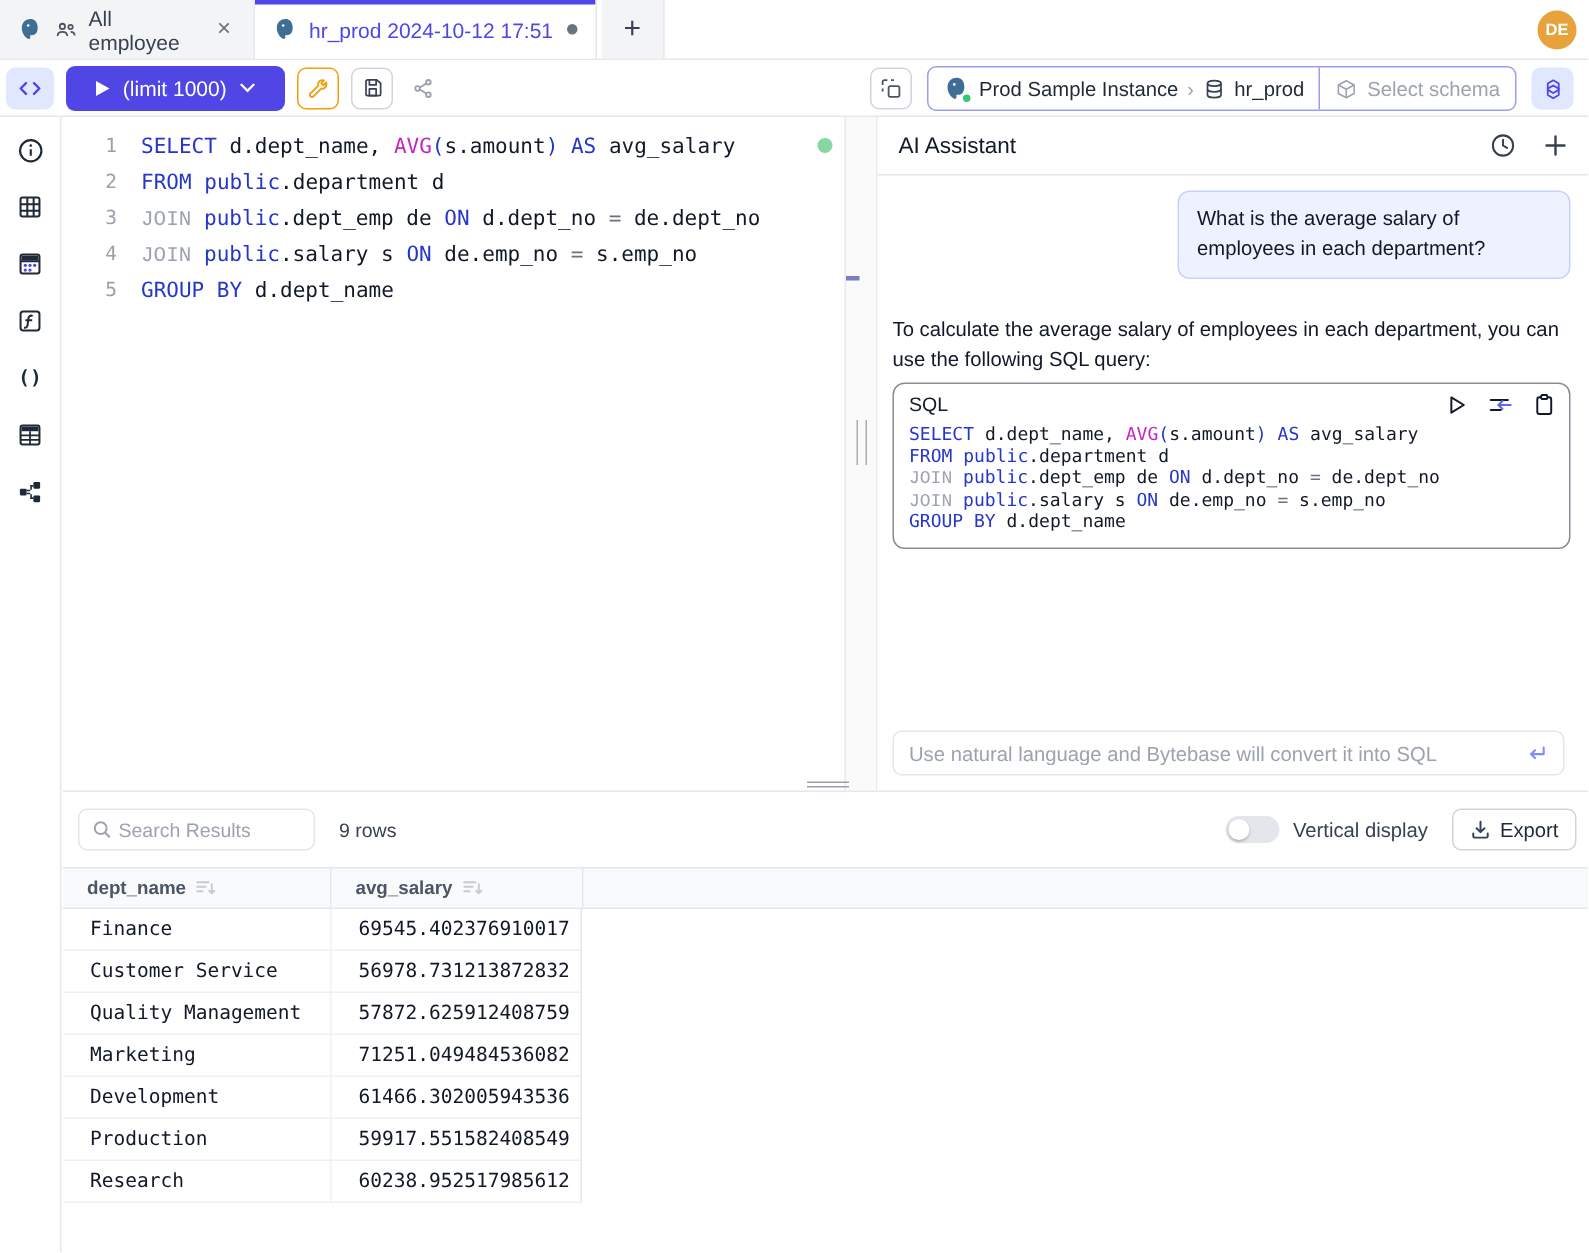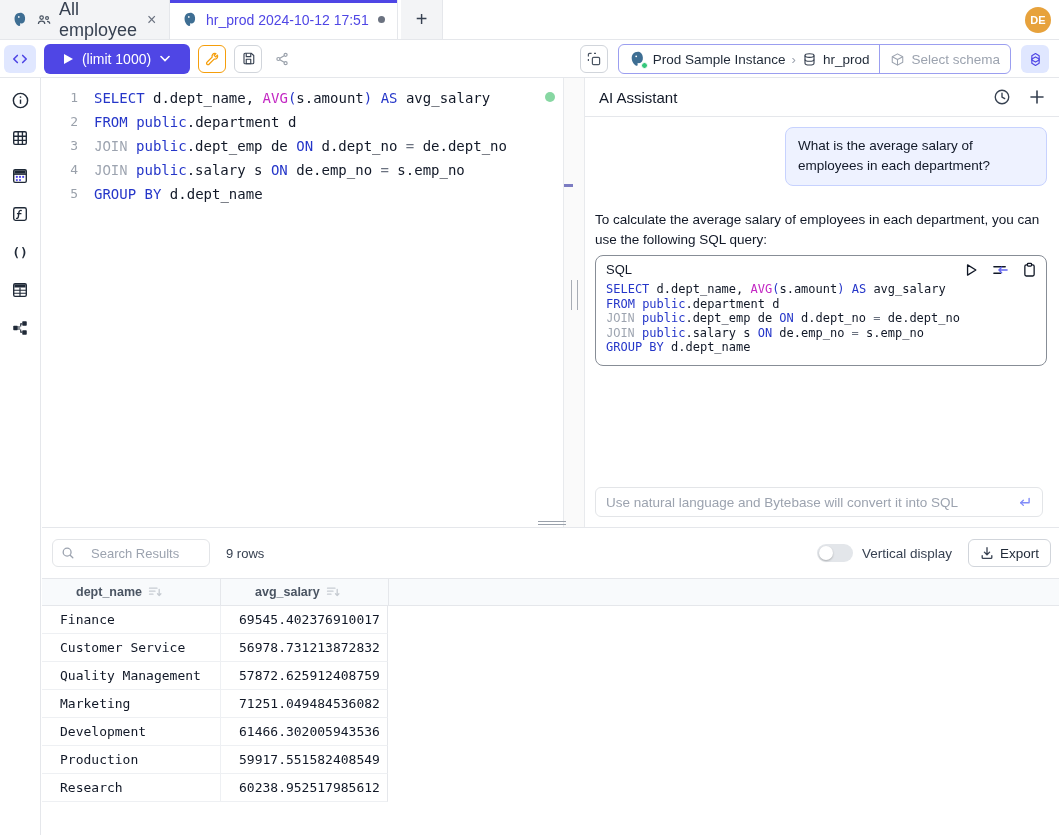--- a/index.html
+++ b/index.html
@@ -9,21 +9,21 @@
     font-family: "Liberation Sans", sans-serif;
     background: #fff; overflow: hidden; color: #111827;
   }
   svg { display: block; }
 
   
   .tabbar { position: absolute; left: 0; top: 0; width: 1059px; height: 40px;
     background: #fff; border-bottom: 1px solid #e5e7eb; display: flex; align-items: stretch; }
   .tab { display: flex; align-items: center; gap: 7px; padding: 0 12px; cursor: pointer; }
   .tab-inactive { width: 170px; background: #f3f4f6; border-right: 1px solid #e5e7eb; }
-  .tab-inactive .tab-label { font-size: 18px; color: #374151; }
+  .tab-inactive .tab-label { font-size: 14px; color: #374151; }
   .tab-active { width: 228px; background: #fff; border-right: 1px solid #e5e7eb;
     box-shadow: inset 0 3px 0 #4f46e5; }
   .tab-active .tab-label { font-size: 14px; color: #4f46e5; }
   .tab-close { margin-left: auto; font-size: 16px; color: #6b7280; line-height: 1; padding: 2px 3px; }
   .dirty-dot { width: 7px; height: 7px; border-radius: 50%; background: #6b7280; margin-left: 2px; }
   .tab-plus { width: 42px; margin-left: 3px; background: #f3f4f6; border-right: 1px solid #e5e7eb;
     display: flex; align-items: center; justify-content: center;
     font-size: 20px; color: #374151; cursor: pointer; }
   .avatar { position: absolute; right: 8px; top: 7px; width: 26px; height: 26px; border-radius: 50%;
     background: #e7a23c; color: #fff; font-size: 11px; font-weight: bold;
@@ -114,37 +114,37 @@
     border: 1px solid #e3e5e8; border-radius: 6px; display: flex; align-items: center; padding: 3px 10px; }
   .ai-input input { flex: 1; border: none; outline: none; font-size: 13.5px;
     font-family: "Liberation Sans", sans-serif; color: #111827; background: transparent; }
   .ai-input input::placeholder { color: #9ca3af; }
 
   
   .results { position: absolute; left: 42px; top: 527px; width: 1017px; height: 308px;
     background: #fff; border-top: 1px solid #e5e7eb; }
   .results-toolbar { height: 50px; display: flex; align-items: center; padding-left: 10px; }
   .search-box { width: 158px; height: 28px; border: 1px solid #e3e5e8; border-radius: 6px;
-    display: flex; align-items: center; gap: 16px; padding: 0 8px; background: #fff; }
+    display: flex; align-items: center; gap: 4px; padding: 0 8px; background: #fff; }
   .search-box input { flex: 1; min-width: 0; border: none; outline: none; font-size: 13px;
     font-family: "Liberation Sans", sans-serif; color: #111827; background: transparent; }
   .search-box input::placeholder { color: #9ca3af; }
   .row-count { margin-left: 16px; font-size: 13px; color: #374151; }
   .results-toolbar .spacer { flex: 1; }
   .toggle { width: 36px; height: 18px; border-radius: 9px; background: #e3e6ea; position: relative; cursor: pointer; }
   .toggle-knob { position: absolute; left: 2px; top: 2px; width: 14px; height: 14px; border-radius: 50%;
     background: #fff; box-shadow: 0 1px 2px rgba(0,0,0,.25); }
   .toggle-label { margin-left: 9px; font-size: 13.5px; color: #374151; }
   .export-btn { margin-left: 16px; margin-right: 8px; height: 28px; border: 1px solid #d1d5db;
     border-radius: 6px; display: flex; align-items: center; gap: 6px; padding: 0 11px;
     font-size: 13.5px; color: #1f2937; background: #fff; cursor: pointer; }
 
   .grid-head { height: 28px; background: #f8fafc; border-top: 1px solid #e5e7eb;
     border-bottom: 1px solid #e5e7eb; display: flex; }
-  .th { display: flex; align-items: center; gap: 6px; padding-left: 34px;
+  .th { display: flex; align-items: center; gap: 6px; padding-left: 16px;
     font-size: 12.5px; font-weight: bold; color: #4b5563; cursor: pointer; }
   .th-1 { width: 178px; }
   .th-2 { width: 168px; border-left: 1px solid #e5e7eb; }
   .th-rest { flex: 1; border-left: 1px solid #e5e7eb; }
   .tr { height: 28px; display: flex; }
   .td { display: flex; align-items: center; padding-left: 18px;
     font-family: "DejaVu Sans Mono", monospace; font-size: 13px; color: #111827;
     border-bottom: 1px solid #eef0f3; }
   .td-1 { width: 178px; }
   .td-2 { width: 168px; border-left: 1px solid #eef0f3; border-right: 1px solid #e5e7eb; }

